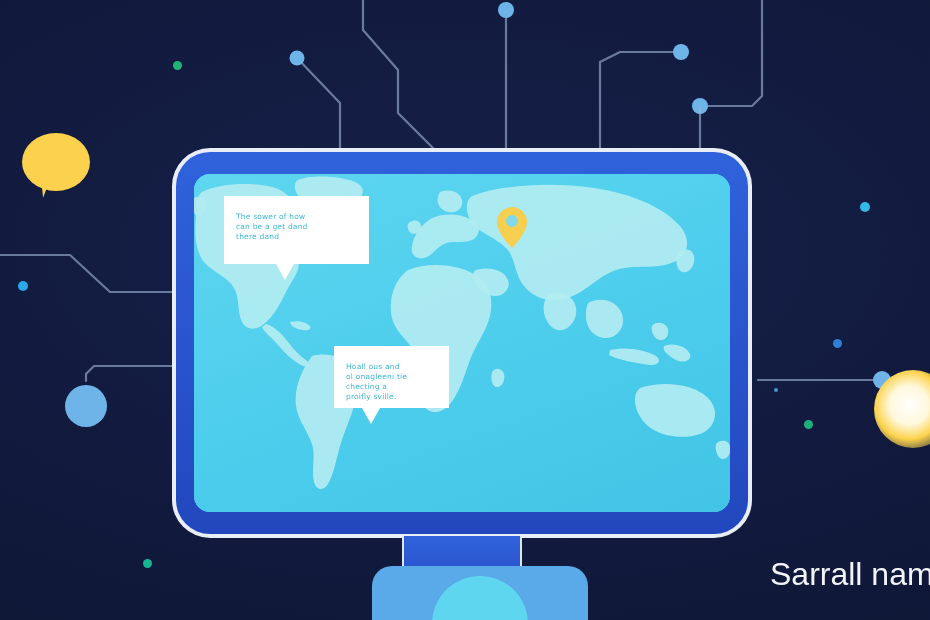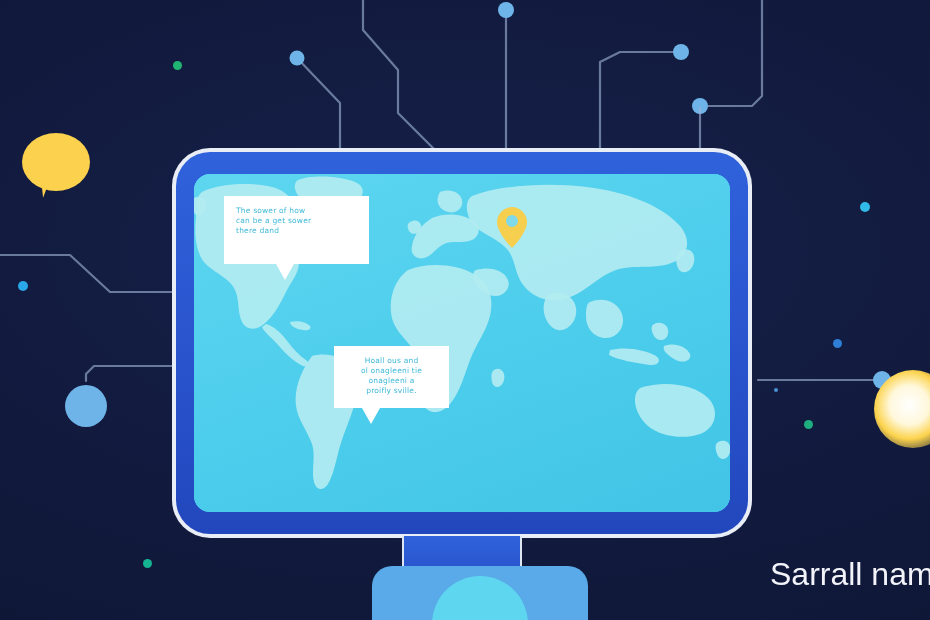--- a/index.html
+++ b/index.html
@@ -78,34 +78,34 @@
   .pin{position:absolute;}
 
   
   .bubble{
     position:absolute;
     background:#ffffff;
     color:#41b9d9;
     font-size:7.5px;
     line-height:10px;
     letter-spacing:.2px;
-    padding:10px 12px;
+    padding:16px 12px;
     box-sizing:border-box;
     font-family:"DejaVu Sans", sans-serif;
     filter:blur(.22px);
   }
   .bubble .tail{
     position:absolute;width:0;height:0;
     border-left:9px solid transparent;
     border-right:9px solid transparent;
     border-top:16px solid #ffffff;
   }
   #bubble-1{left:30px;top:22px;width:145px;height:68px;}
   #bubble-1 .tail{left:52px;bottom:-16px;}
-  #bubble-2{left:140px;top:172px;width:115px;height:62px;text-align:center;}
+  #bubble-2{left:140px;top:172px;width:115px;height:62px;text-align:left;}
   #bubble-2 .tail{left:28px;bottom:-16px;}
 
   
   #neck{
     position:absolute;left:404px;top:536px;width:116px;height:34px;
     background:linear-gradient(180deg,#2f62db 0%,#2a55cf 100%);
   }
   #neck-hl-l{position:absolute;left:402px;top:536px;width:2px;height:34px;background:#dfe6f3;}
   #neck-hl-r{position:absolute;left:520px;top:536px;width:2px;height:34px;background:#dfe6f3;}
   #stand{
@@ -232,29 +232,29 @@
         <path d="M41 18 L48 14 L48 24 Z" fill="#4bc4e0"></path>
       </svg>
 
       <svg class="pin" style="left:302px;top:32px;width:32px;height:44px;" viewBox="0 0 32 44">
         <path d="M16 1 C24 1 31 8 31 16 C31 27 16 42 16 42 C16 42 1 27 1 16 C1 8 8 1 16 1 Z" fill="#f6cf4f"></path>
         <circle cx="16" cy="15" r="6" fill="#7fd9e8"></circle>
       </svg>
 
       <div class="bubble" id="bubble-1">
         <div>The sower of how</div>
-        <div>can be a get sower</div>
+        <div>can be a get dand</div>
         <div>there dand</div>
         <div class="tail"></div>
       </div>
 
       <div class="bubble" id="bubble-2">
         <div>Hoall ous and</div>
         <div>ol onagleeni tie</div>
-        <div>onagleeni a</div>
+        <div>checting a</div>
         <div>proifly sville.</div>
         <div class="tail"></div>
       </div>
     </div>
   </div>
 
   <div id="neck"></div>
   <div id="neck-hl-l"></div>
   <div id="neck-hl-r"></div>
   <div id="stand"></div>

